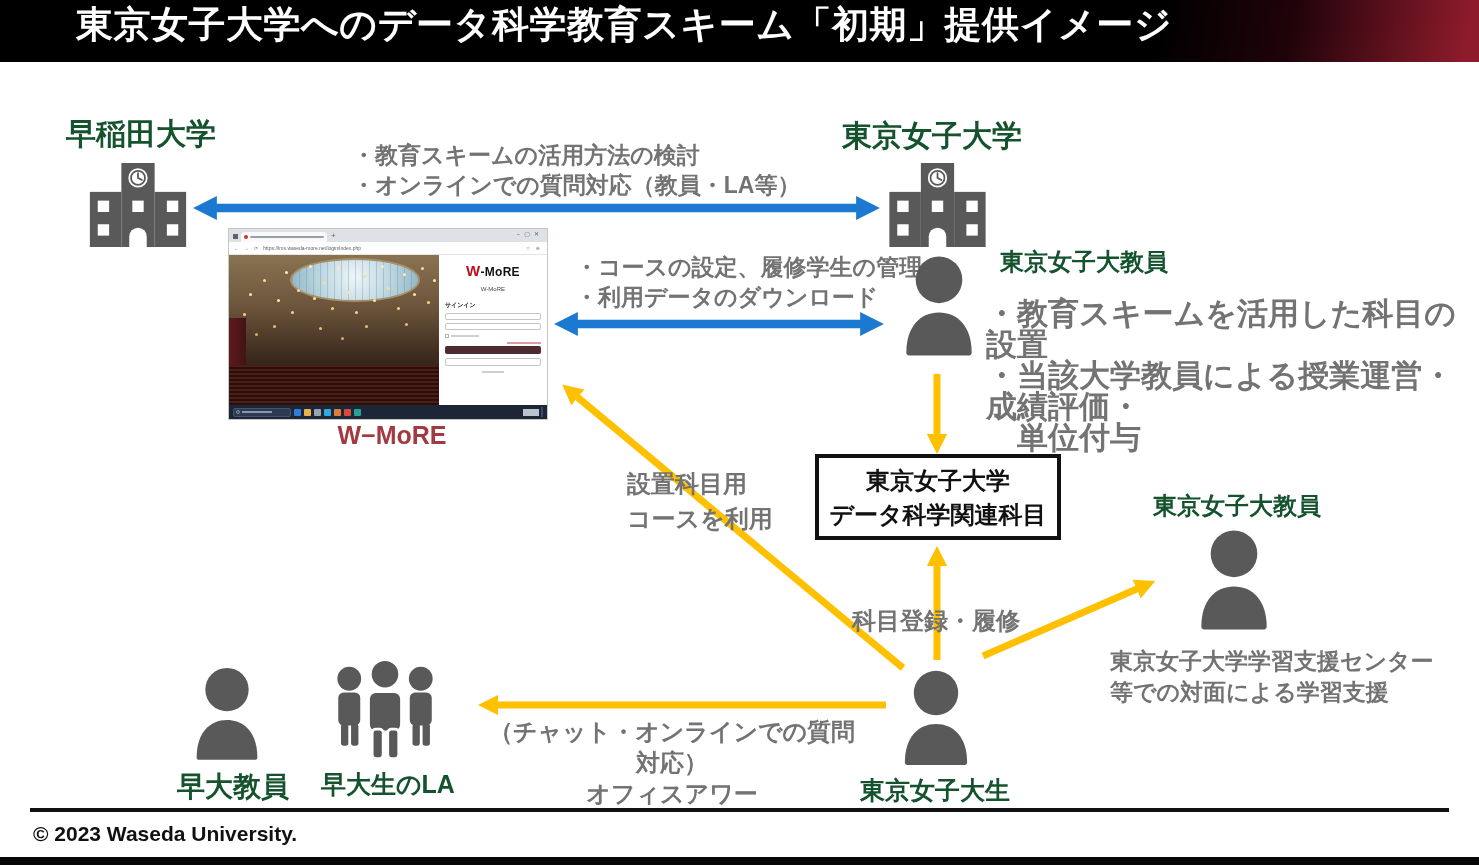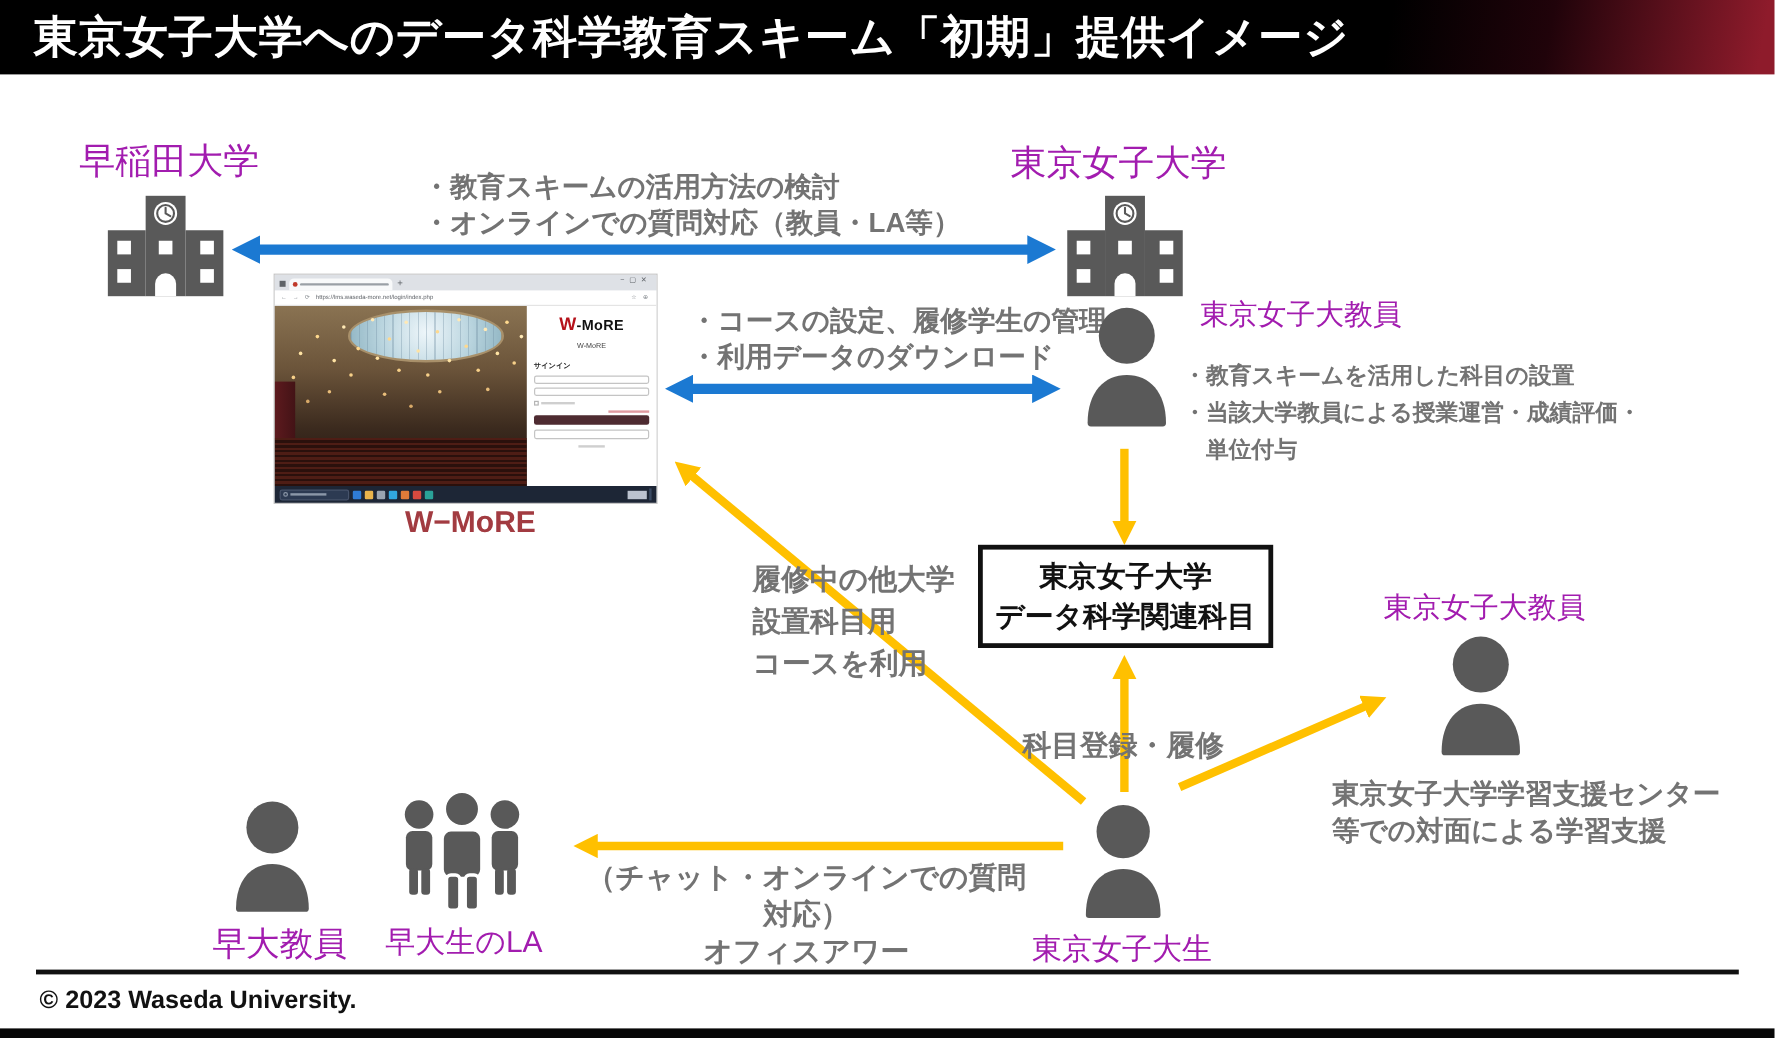--- a/index.html
+++ b/index.html
@@ -3,26 +3,26 @@
 <meta charset="utf-8">
 <style>
   html,body{margin:0;padding:0;background:#fff;}
   *{box-sizing:border-box;}
   .canvas{position:relative;width:1479px;height:865px;background:#fff;overflow:hidden;
           font-family:"Liberation Sans","DejaVu Sans",sans-serif;}
 
   
   .titlebar{position:absolute;left:0;top:0;width:1479px;height:62px;
             background:linear-gradient(100deg,#000 0%,#000 78%,#20030a 87%,#8e1b2b 99%);
-            display:flex;align-items:center;}
+            display:flex;align-items:flex-start;padding-left:48px;}
   .titlebar h1{margin:0 0 0 28px;color:#fff;font-size:37px;font-weight:800;letter-spacing:.5px;}
 
   
   .navy{position:absolute;color:#737373;font-weight:600;}
-  .blabel{position:absolute;color:#a21caf;font-weight:400;}
+  .blabel{position:absolute;color:#14532d;font-weight:700;}
 
   
   svg.arrows{position:absolute;left:0;top:0;width:1479px;height:865px;pointer-events:none;}
 
   
   .icon{position:absolute;}
   .icon svg{width:100%;height:100%;display:block;}
 
   
   .coursebox{position:absolute;left:815px;top:454px;width:246px;height:86px;background:#fff;
@@ -238,33 +238,32 @@
   </div>
 
   <div class="icon" style="left:897px;top:250px;width:84px;height:110px;">
     <svg viewBox="0 0 90 108">
         <circle cx="45" cy="27" r="25" fill="#595959"></circle>
         <path d="M10,105 c0,-28 15,-43 35,-43 s35,15 35,43 q0,3 -3,3 h-64 q-3,0 -3,-3 z" fill="#595959"></path>
       </svg>
   </div>
   <div class="blabel" style="left:1000px;top:246px;font-size:24px;">東京女子大教員</div>
 
-  <div class="navy" style="left:986px;top:298px;font-size:19px;line-height:31px;">
+  <div class="navy" style="left:986px;top:298px;font-size:31px;line-height:31px;">
     <div>・教育スキームを活用した科目の設置</div>
     <div>・当該大学教員による授業運営・成績評価・</div>
     <div>　単位付与</div>
   </div>
 
   <div class="coursebox">
     <div>東京女子大学</div>
     <div>データ科学関連科目</div>
   </div>
 
   <div class="navy" style="left:627px;top:466px;font-size:24px;line-height:35px;">
-    <div>履修中の他大学</div>
     <div>設置科目用</div>
     <div>コースを利用</div>
   </div>
 
   <div class="navy" style="left:852px;top:566px;font-size:24px;margin-top:39px;">科目登録・履修</div>
 
   <div class="blabel" style="left:1153px;top:490px;font-size:24px;">東京女子大教員</div>
   <div class="icon" style="left:1192px;top:526px;width:84px;height:106px;">
     <svg viewBox="0 0 90 108">
         <circle cx="45" cy="27" r="25" fill="#595959"></circle>

